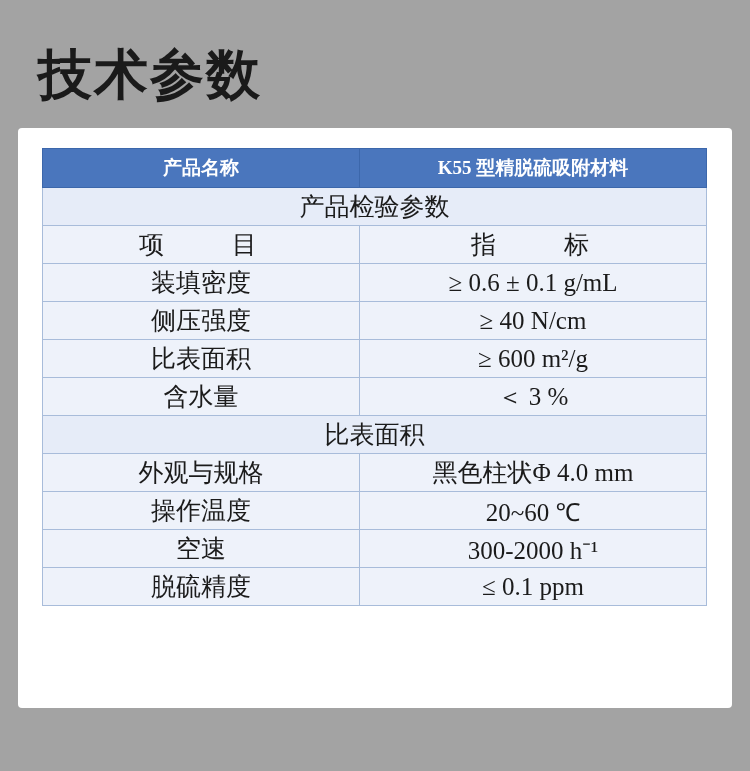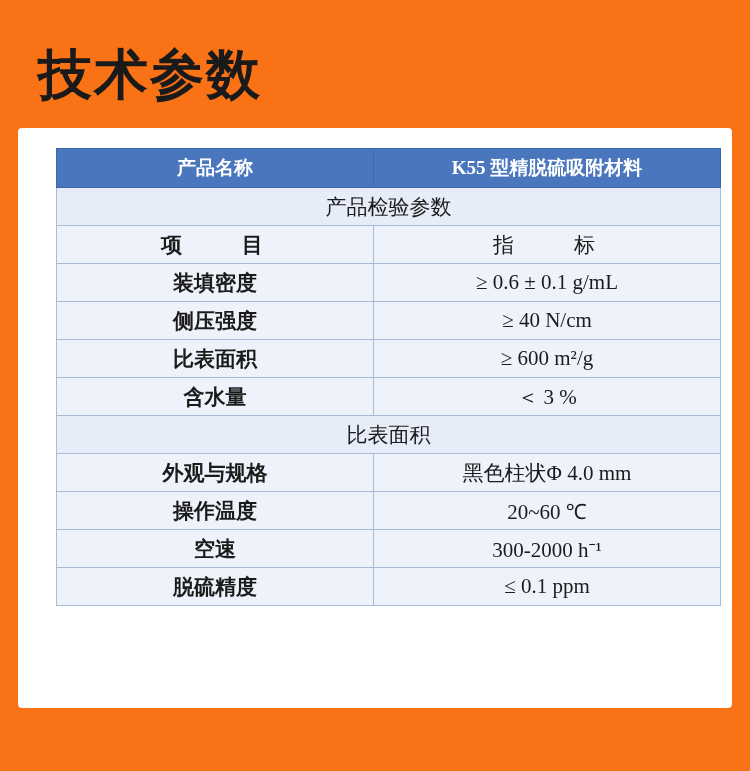--- a/index.html
+++ b/index.html
@@ -10,21 +10,21 @@
     width: 750px;
     height: 771px;
     background: #d9d9d9;
     font-family: "Liberation Serif", serif;
     overflow: hidden;
   }
   .page {
     position: relative;
     width: 750px;
     height: 771px;
-    background: #f97316;
+    background: #a3a3a3;
     box-sizing: border-box;
   }
   .page-title {
     position: absolute;
     left: 38px;
     top: 42px;
     font-family: "Liberation Sans", sans-serif;
     font-weight: bold;
     font-size: 54px;
     line-height: 64px;
@@ -35,55 +35,54 @@
     position: absolute;
     left: 18px;
     top: 128px;
     width: 714px;
     height: 580px;
     background: #ffffff;
     border-radius: 4px;
   }
   .table-wrap {
     position: absolute;
-    left: 38px;
+    left: 24px;
     top: 20px;
     width: 648px;
   }
   table.spec {
     border-collapse: collapse;
     table-layout: fixed;
     width: 648px;
     border: 1px solid #9fb4d6;
   }
   table.spec td {
     border: 1px solid #a8bcda;
     height: 37px;
     text-align: center;
     vertical-align: middle;
-    font-size: 21px;
+    font-size: 25px;
     color: #1b1b1b;
     background: #eef2fa;
     padding: 0 4px;
   }
   tr.header-row td {
     background: #4a76bd;
     color: #ffffff;
     font-weight: bold;
     height: 38px;
     font-size: 19px;
     border-color: #3c67ab;
   }
   tr.section-row td {
     background: #e6ecf8;
   }
   td.label-cell {
     width: 308px;
     background: #eef2fa;
-    font-weight: bold;
   }
   td.value-cell {
     width: 338px;
     background: #ffffff;
   }
   tr.item-head td {
     letter-spacing: 6px;
   }
 </style>
 </head>

